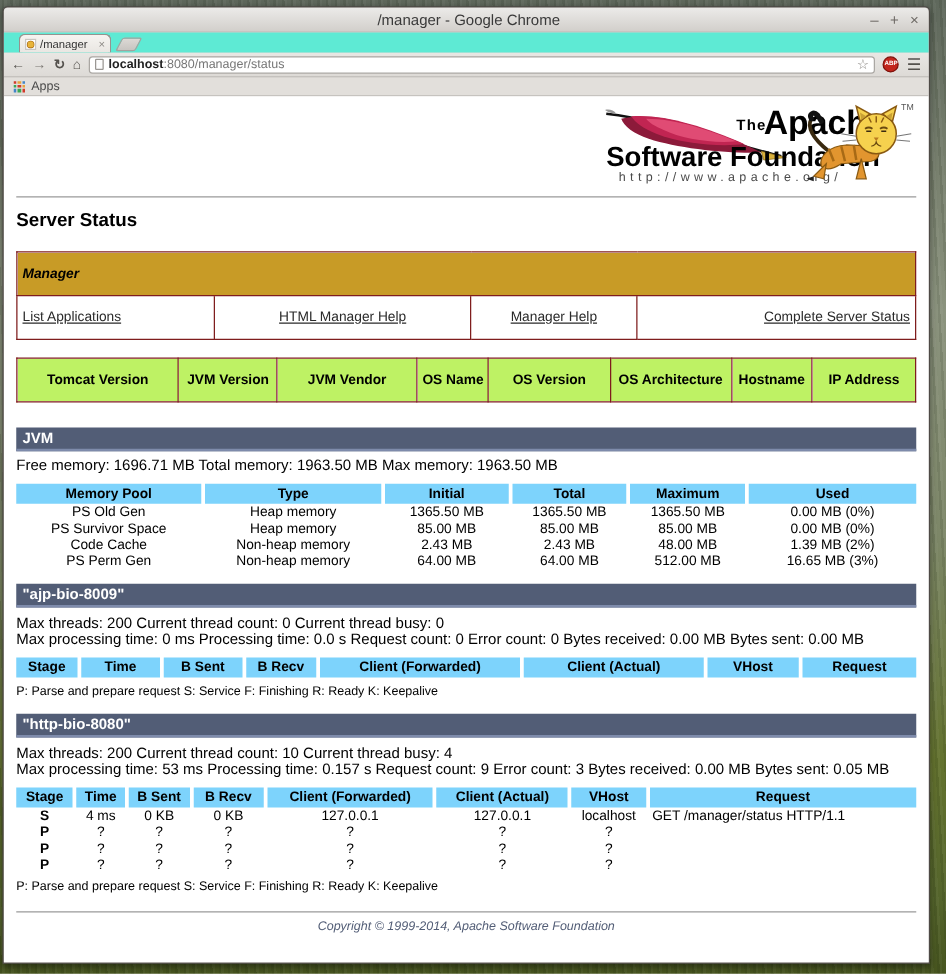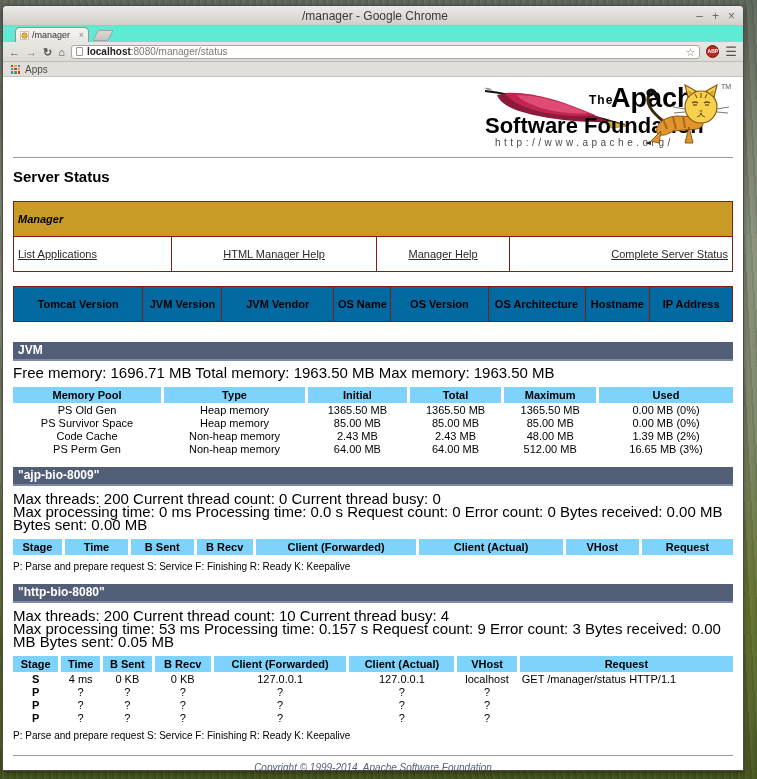--- a/index.html
+++ b/index.html
@@ -100,31 +100,31 @@
   .tm{ position:absolute; right:2px; top:0; font-size:7px; color:#555; }
 
   hr.rule{ border:none; border-top:1px solid #9a9a9a; margin:4px 0 0 0; }
 
   h2.page-title{ text-align:left; font-size:15px; font-weight:bold; margin:10px 0 16px 0; }
 
   table{ width:100%; table-layout:fixed; }
   .btable{ border-collapse:collapse; }
   .btable td{ border:1px solid #7f1d1d; padding:11px 4px; height:15px; font-size:11px; overflow:hidden; white-space:nowrap; }
   .sec-title{ background:#C89B26; font-style:italic; font-weight:bold; font-size:11px; }
-  .btable .ghead{ background:#0369a1; font-weight:bold; text-align:center; }
+  .btable .ghead{ background:#bef264; font-weight:bold; text-align:center; }
   .btable .val{ text-align:center; }
   a.mlink{ color:#2a2a2a; text-decoration:underline; cursor:pointer; }
 
   .gap8{ height:8px; } .gap12{ height:12px; } .gap14{ height:14px; } .gap20{ height:20px; }
 
   .h1bar{
     background:#525D76; color:#fff; font-weight:bold; font-size:12px;
     padding:1px 5px 2px 5px; border-bottom:2px solid #7e8bab; line-height:14px;
   }
-  .detail{ font-size:15px; line-height:13px; margin-top:5px; color:#000; }
+  .detail{ font-size:12px; line-height:13px; margin-top:5px; color:#000; }
 
   .stable{ border-collapse:separate; border-spacing:3px 0; margin-left:-3px; width:calc(100% + 6px); }
   .stable td{ font-size:11px; height:13px; padding:0 2px; text-align:center; overflow:hidden; white-space:nowrap; }
   .stable .ghead{ background:#7dd3fc; font-weight:bold; height:16px; }
   .stable .lft{ text-align:left; }
   .stable .stage{ font-weight:bold; }
 
   .legend{ font-size:10px; margin-top:6px; }
 
   .footer-hr{ border:none; border-top:1px solid #9a9a9a; margin:14px 0 6px 0; }

